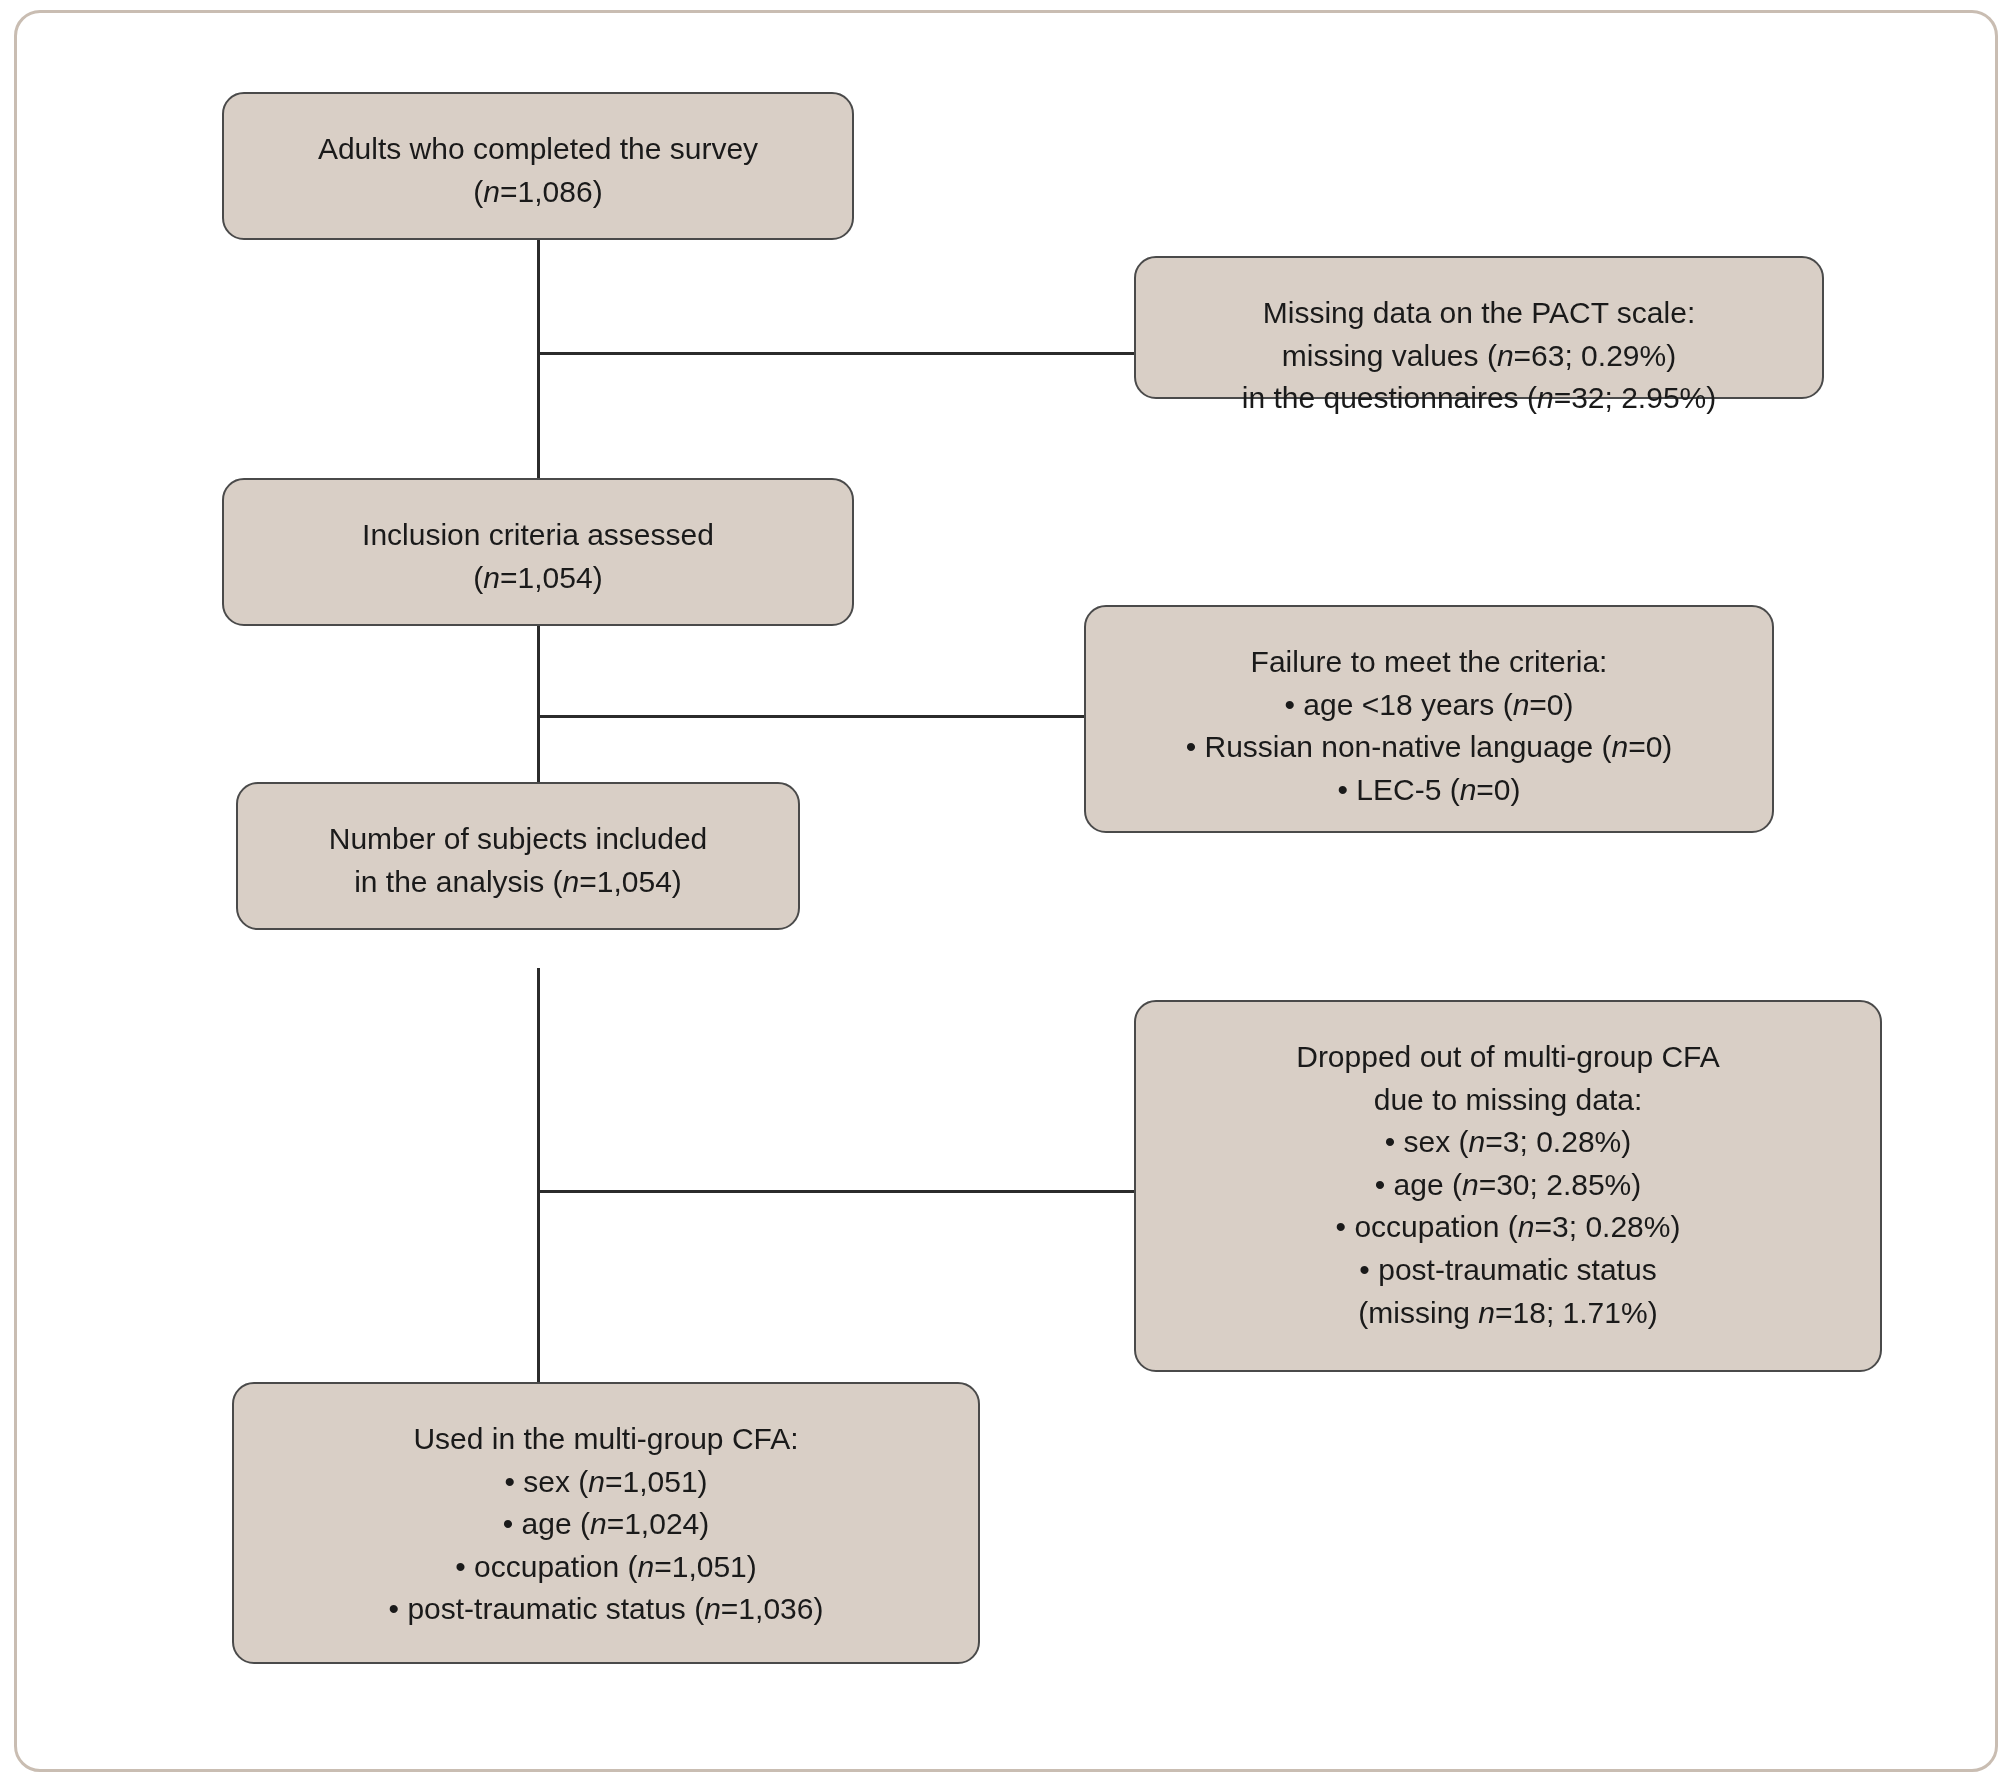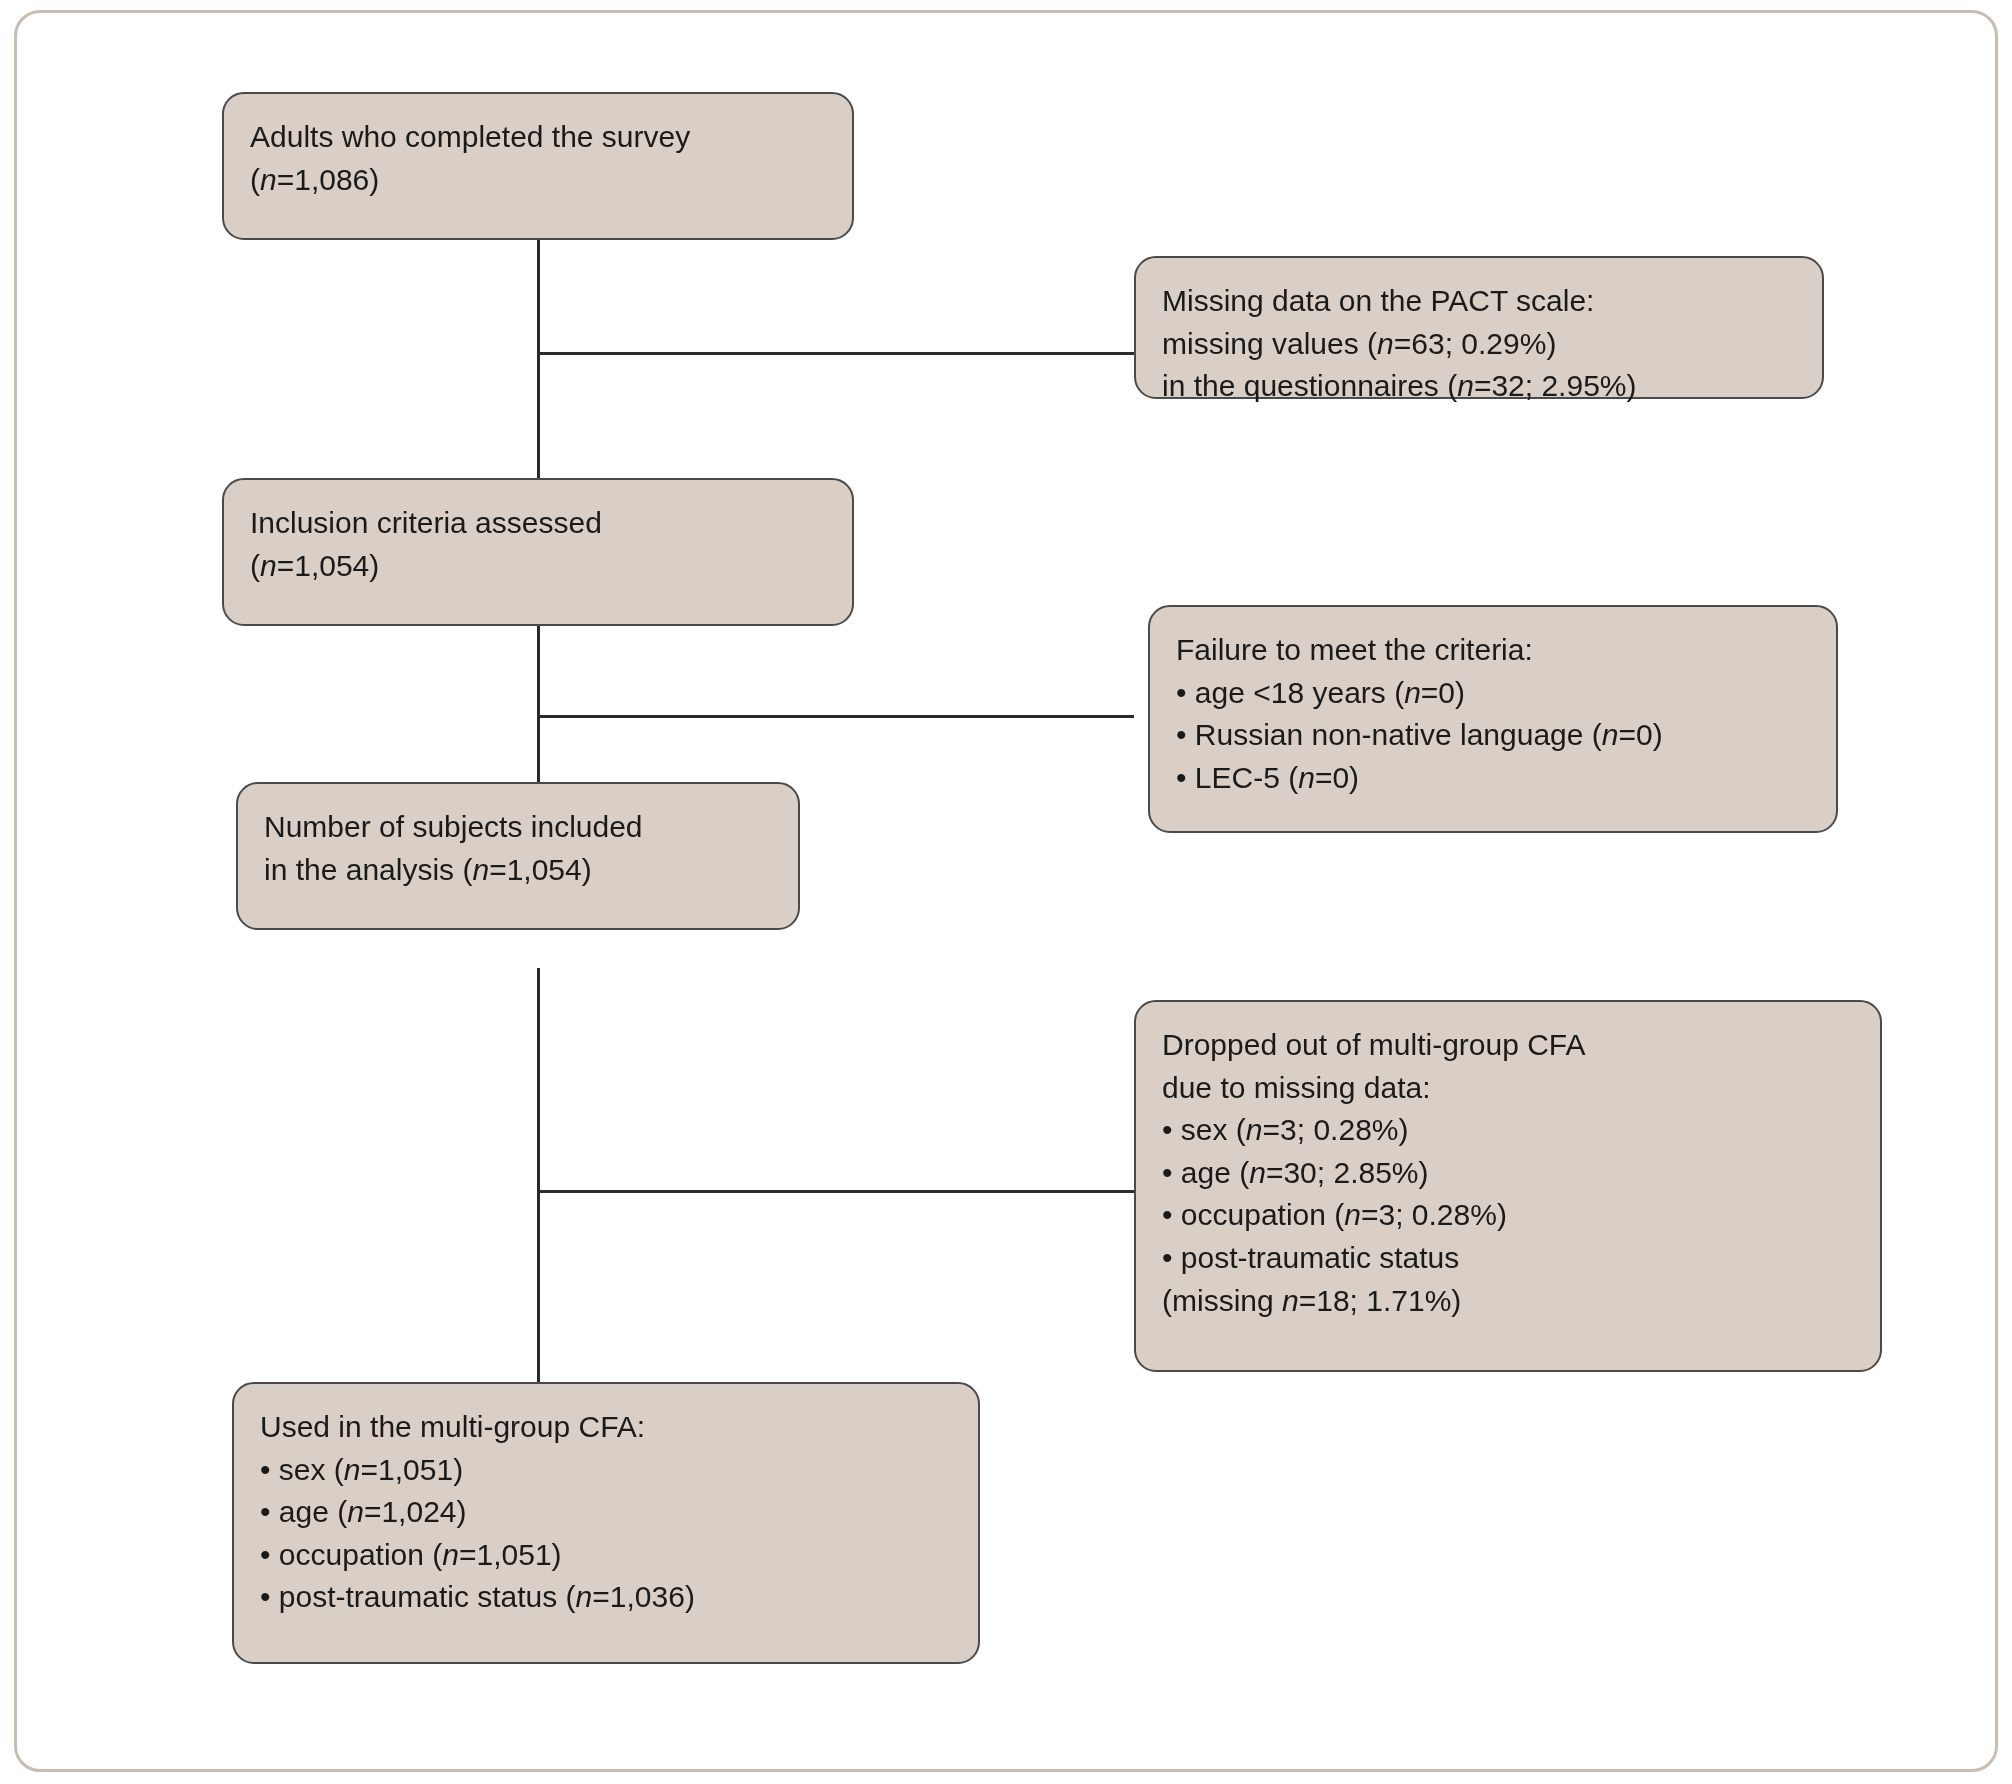--- a/index.html
+++ b/index.html
@@ -27,25 +27,26 @@
     border-radius: 26px;
     box-sizing: border-box;
     background: #ffffff;
   }
   .node {
     position: absolute;
     background: #d9cfc6;
     border: 2.5px solid #4a4a4a;
     border-radius: 22px;
     box-sizing: border-box;
-    padding: 22px 26px;
+    padding: 34px 26px;
     color: #1a1a1a;
     font-size: 30px;
     line-height: 1.42;
     white-space: pre-line;
+    text-align: center;
   }
   .node em {
     font-style: italic;
   }
   .connector {
     position: absolute;
     background: #2b2b2b;
   }
   .v-line { width: 3px; }
   .h-line { height: 3px; }
@@ -67,16 +68,16 @@
   <div class="node" style="left:222px; top:92px; width:632px; height:148px;">Adults who completed the survey<br>(<em>n</em>=1,086)</div>
 
   <div class="node" style="left:222px; top:457px; width:632px; height:148px;margin-top:21px;">Inclusion criteria assessed<br>(<em>n</em>=1,054)</div>
 
   <div class="node" style="left:222px; top:782px; width:564px; height:148px;margin-left:14px;">Number of subjects included<br>in the analysis (<em>n</em>=1,054)</div>
 
   <div class="node" style="left:232px; top:1382px; width:748px; height:282px;">Used in the multi-group CFA:<br>• sex (<em>n</em>=1,051)<br>• age (<em>n</em>=1,024)<br>• occupation (<em>n</em>=1,051)<br>• post-traumatic status (<em>n</em>=1,036)</div>
 
   <div class="node" style="left:1134px; top:256px; width:690px; height:143px;">Missing data on the PACT scale:<br>missing values (<em>n</em>=63; 0.29%)<br>in the questionnaires (<em>n</em>=32; 2.95%)</div>
 
-  <div class="node" style="left:1148px; top:605px; width:690px; height:228px;">Failure to meet the criteria:<br>• age &lt;18 years (<em>n</em>=0)<br>• Russian non-native language (<em>n</em>=0)<br>• LEC-5 (<em>n</em>=0)</div>
+  <div class="node" style="left:1084px; top:605px; width:690px; height:228px;">Failure to meet the criteria:<br>• age &lt;18 years (<em>n</em>=0)<br>• Russian non-native language (<em>n</em>=0)<br>• LEC-5 (<em>n</em>=0)</div>
 
   <div class="node" style="left:1134px; top:1000px; width:748px; height:372px;">Dropped out of multi-group CFA<br>due to missing data:<br>• sex (<em>n</em>=3; 0.28%)<br>• age (<em>n</em>=30; 2.85%)<br>• occupation (<em>n</em>=3; 0.28%)<br>• post-traumatic status<br>(missing <em>n</em>=18; 1.71%)</div>
 </div>
 
 </body></html>

